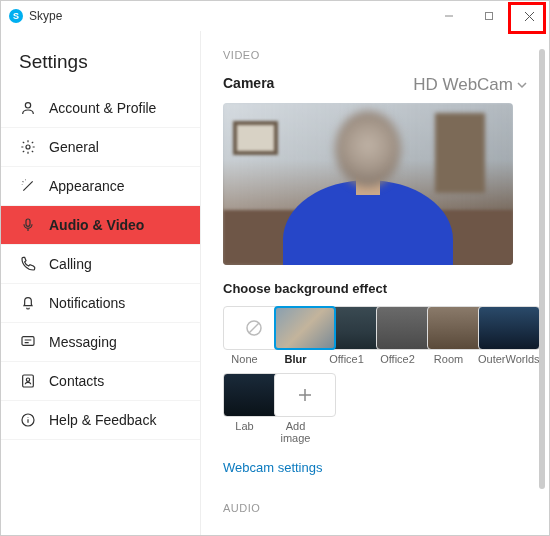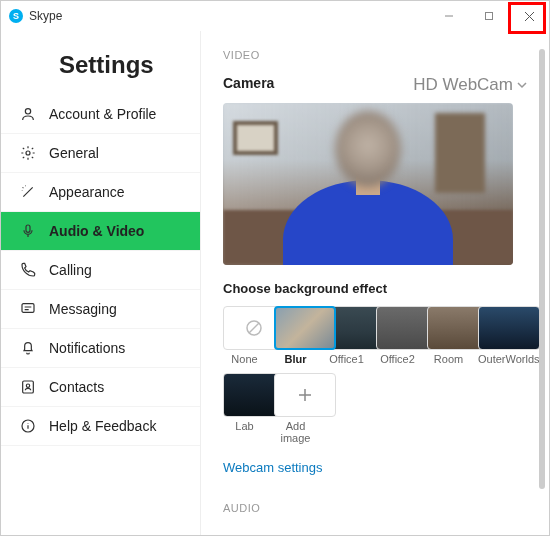--- a/index.html
+++ b/index.html
@@ -6,23 +6,23 @@
   body { font-family: "Segoe UI", Arial, sans-serif; background: #fff; width: 550px; height: 536px; overflow: hidden; border: 1px solid #ccc; position: relative; }
   .titlebar { height: 30px; display: flex; align-items: center; padding: 0 0 0 8px; background: #fff; }
   .titlebar .logo { width: 14px; height: 14px; background: #00aff0; border-radius: 50%; display: flex; align-items: center; justify-content: center; color: #fff; font-size: 9px; font-weight: bold; }
   .titlebar .title { font-size: 12px; color: #333; margin-left: 6px; flex: 1; }
   .winbtns { display: flex; }
   .winbtn { width: 40px; height: 30px; display: flex; align-items: center; justify-content: center; color: #666; }
   .winbtn svg { display: block; }
   .close-highlight { position: absolute; top: 1px; right: 3px; width: 38px; height: 32px; border: 3px solid #ff0000; z-index: 10; pointer-events: none; }
   .body { display: flex; height: calc(100% - 30px); }
   .sidebar { width: 200px; border-right: 1px solid #eee; padding-top: 20px; }
-  .sidebar h1 { font-size: 24px; font-weight: 700; padding: 0 18px 16px; color: #222; margin-left: 40px; }
+  .sidebar h1 { font-size: 19px; font-weight: 400; padding: 0 18px 16px; color: #222; }
   .navitem { display: flex; align-items: center; gap: 12px; padding: 10px 18px; font-size: 14px; color: #222; cursor: pointer; border-bottom: 1px solid #f3f3f3; }
-  .navitem.active { background: #22c55e; font-weight: 600; }
+  .navitem.active { background: #ef4444; font-weight: 600; }
   .navitem .ico { width: 18px; height: 18px; display: flex; align-items: center; justify-content: center; color: #333; }
   .main { flex: 1; padding: 18px 22px 0 22px; overflow-y: auto; position: relative; }
   .scrollbar { position: absolute; right: 4px; top: 18px; width: 6px; height: 440px; background: #ccc; border-radius: 3px; }
   .section-label { font-size: 11px; color: #999; letter-spacing: 0.5px; margin-bottom: 14px; }
   .camrow { display: flex; justify-content: space-between; margin-bottom: 8px; }
   .camrow .camlabel { font-size: 14px; font-weight: 600; color: #222; }
   .camrow .camsel { font-size: 17px; color: #888; display: flex; align-items: center; gap: 4px; }
   .preview { width: 290px; height: 162px; border-radius: 4px; overflow: hidden; position: relative; background: linear-gradient(180deg,#c7cfd6 0%, #b7bfc5 35%, #8a7b6e 65%, #6e5a4a 100%); }
   .preview .wall { position:absolute; inset:0; background: linear-gradient(90deg, rgba(255,255,255,.25), rgba(0,0,0,.1)); filter: blur(1px);}
   .preview .pic { position:absolute; left:10px; top:18px; width:45px; height:34px; background:#d8d2c5; border:4px solid #6b5b4b; filter: blur(1.5px);}
@@ -118,33 +118,33 @@
       <span class="ico">
           <svg width="16" height="16" viewBox="0 0 24 24" fill="none" stroke="#333" stroke-width="1.8">
             <path d="M22 17v2a2 2 0 01-2 2c-9 0-17-8-17-17a2 2 0 012-2h2l2 5-2 2c1 3 3 5 6 6l2-2 5 2z"></path>
           </svg>
         </span>
       <span>Calling</span>
     </div>
     <div class="navitem">
       <span class="ico">
           <svg width="16" height="16" viewBox="0 0 24 24" fill="none" stroke="#333" stroke-width="1.8">
+            <path d="M18 16H6l1-2V9a5 5 0 0110 0v5zM10 19a2 2 0 004 0"></path>
+          </svg>
+        </span>
+      <span>Notifications</span>
+    </div>
+    <div class="navitem">
+      <span class="ico">
+          <svg width="16" height="16" viewBox="0 0 24 24" fill="none" stroke="#333" stroke-width="1.8">
             <rect x="3" y="4" width="18" height="13" rx="2"></rect>
             <path d="M7 9h10M7 13h6"></path>
           </svg>
         </span>
       <span>Messaging</span>
-    </div>
-    <div class="navitem">
-      <span class="ico">
-          <svg width="16" height="16" viewBox="0 0 24 24" fill="none" stroke="#333" stroke-width="1.8">
-            <path d="M18 16H6l1-2V9a5 5 0 0110 0v5zM10 19a2 2 0 004 0"></path>
-          </svg>
-        </span>
-      <span>Notifications</span>
     </div>
     <div class="navitem">
       <span class="ico">
           <svg width="16" height="16" viewBox="0 0 24 24" fill="none" stroke="#333" stroke-width="1.8">
             <rect x="4" y="3" width="16" height="18" rx="2"></rect>
             <circle cx="12" cy="10" r="2.5"></circle>
             <path d="M8 17c0-2 2-3 4-3s4 1 4 3"></path>
           </svg>
         </span>
       <span>Contacts</span>

